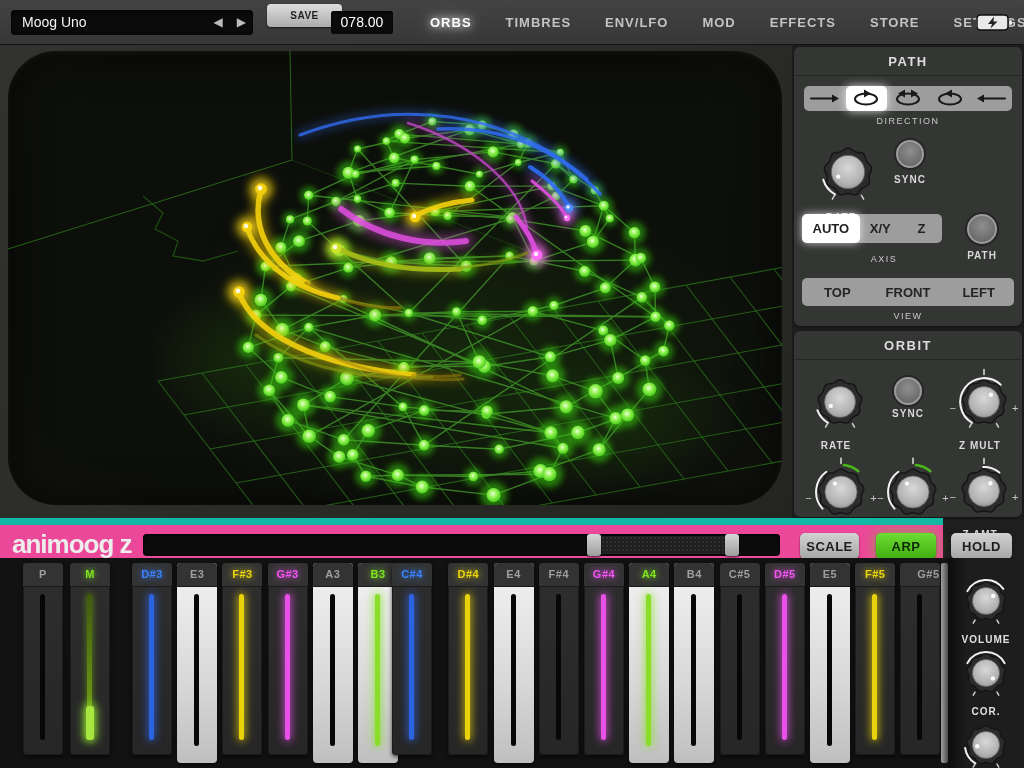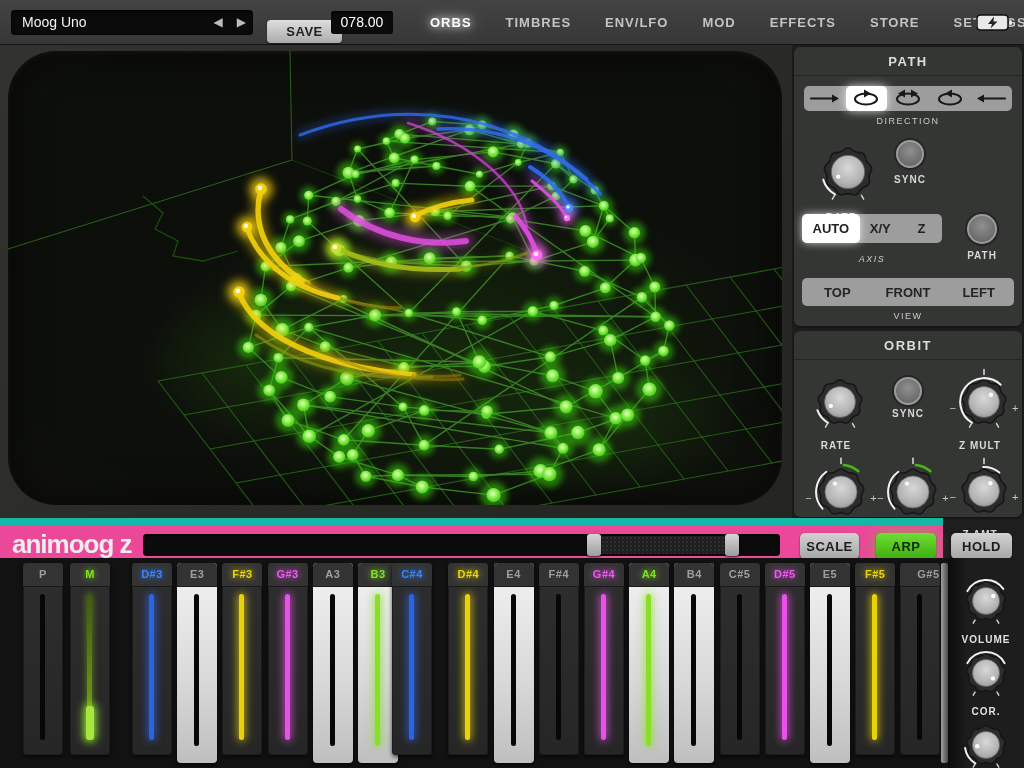--- a/index.html
+++ b/index.html
@@ -6,22 +6,22 @@
   .app{position:relative;width:1024px;height:768px;background:#1e1e1e;overflow:hidden;
        font-family:"Liberation Sans",sans-serif;-webkit-font-smoothing:antialiased;}
   
   .topbar{position:absolute;left:0;top:0;width:1024px;height:45px;
           background:linear-gradient(#434343,#373737);border-bottom:1px solid #141414;box-sizing:border-box;}
   .preset-box{position:absolute;left:11px;top:10px;width:242px;height:25px;background:#0b0b0b;border-radius:4px;
               box-shadow:inset 0 1px 4px #000;color:#f2f2f2;font-size:14px;line-height:25px;padding-left:11px;
               box-sizing:border-box;display:flex;align-items:center;}
   .preset-name{flex:1;}
   .preset-arrow{color:#bdbdbd;font-size:12px;padding:0 7px;cursor:default;}
-  .save-btn{position:absolute;left:267px;top:20px;width:75px;height:23px;border:none;border-radius:4px;
-            background:linear-gradient(#dedede,#ababab);color:#222;font-weight:bold;font-size:13px;
+  .save-btn{position:absolute;left:267px;top:4px;width:75px;height:23px;border:none;border-radius:4px;
+            background:linear-gradient(#dedede,#ababab);color:#222;font-weight:bold;font-size:10px;
             font-family:inherit;letter-spacing:.5px;box-shadow:0 1px 2px rgba(0,0,0,.6);}
   .value-box{position:absolute;left:331px;top:11px;width:62px;height:23px;background:#0b0b0b;border-radius:3px;
              color:#fff;font-size:14px;text-align:center;line-height:23px;box-shadow:inset 0 1px 3px #000;}
   .tabs{position:absolute;left:413px;top:0;height:45px;display:flex;align-items:center;}
   .tab{background:none;border:none;font-family:inherit;font-size:13px;font-weight:bold;letter-spacing:1px;
        color:#c3c3c3;padding:4px 17px;height:45px;cursor:default;}
   .tab.active{color:#fff;text-shadow:0 0 9px rgba(255,255,255,.95),0 0 18px rgba(255,255,255,.5);}
   .battery{position:absolute;right:12px;top:13px;}
   
   .display{position:absolute;left:0;top:45px;width:792px;height:473px;
@@ -43,21 +43,21 @@
   .knob-row{position:relative;height:86px;}
   .knob-unit{position:absolute;text-align:center;}
   .knob-label{font-size:10px;font-weight:600;letter-spacing:1px;color:#d8d8d8;margin-top:-6px;}
   .round-btn{width:24px;height:24px;border-radius:50%;margin:0 auto;border:2px solid #9b9b9b;
              background:radial-gradient(circle at 50% 38%, #8f8f8f, #676767 80%);
              box-shadow:0 0 0 2px #262626,0 1px 2px rgba(0,0,0,.6);}
   .axis-row{position:relative;height:64px;}
   .segmented{position:absolute;left:8px;top:2px;width:140px;height:29px;background:#9d9d9d;border-radius:5px;display:flex;}
   .seg{display:flex;align-items:center;justify-content:center;font-size:13px;font-weight:bold;color:#222;border-radius:5px;}
   .seg.selected{background:#fff;box-shadow:0 0 9px rgba(255,255,255,.75);}
-  .axis-label{position:absolute;left:8px;top:37px;width:140px;font-style:italic;}
+  .axis-label{position:absolute;left:20px;top:37px;width:140px;}
   .edit-unit{position:absolute;left:158px;top:2px;width:60px;text-align:center;}
   .edit-unit .round-btn{width:26px;height:26px;}
   .edit-unit .knob-label{margin-top:6px;}
   .view-bar{margin:2px auto 0;width:212px;height:28px;background:#9d9d9d;border-radius:5px;display:flex;}
   .view-opt{flex:1;display:flex;align-items:center;justify-content:center;font-size:13px;font-weight:bold;color:#242424;}
   .orbit-row{display:flex;justify-content:space-between;padding:0 6px;}
   .orbit-cell{width:72px;text-align:center;}
   .orbit-cell .sync-wrap{height:58px;display:flex;align-items:center;justify-content:center;}
   .mod-badge{color:#3fd40c;font-size:9px;font-style:italic;font-weight:bold;margin-left:3px;text-shadow:0 0 5px rgba(70,220,20,.8);}
   

